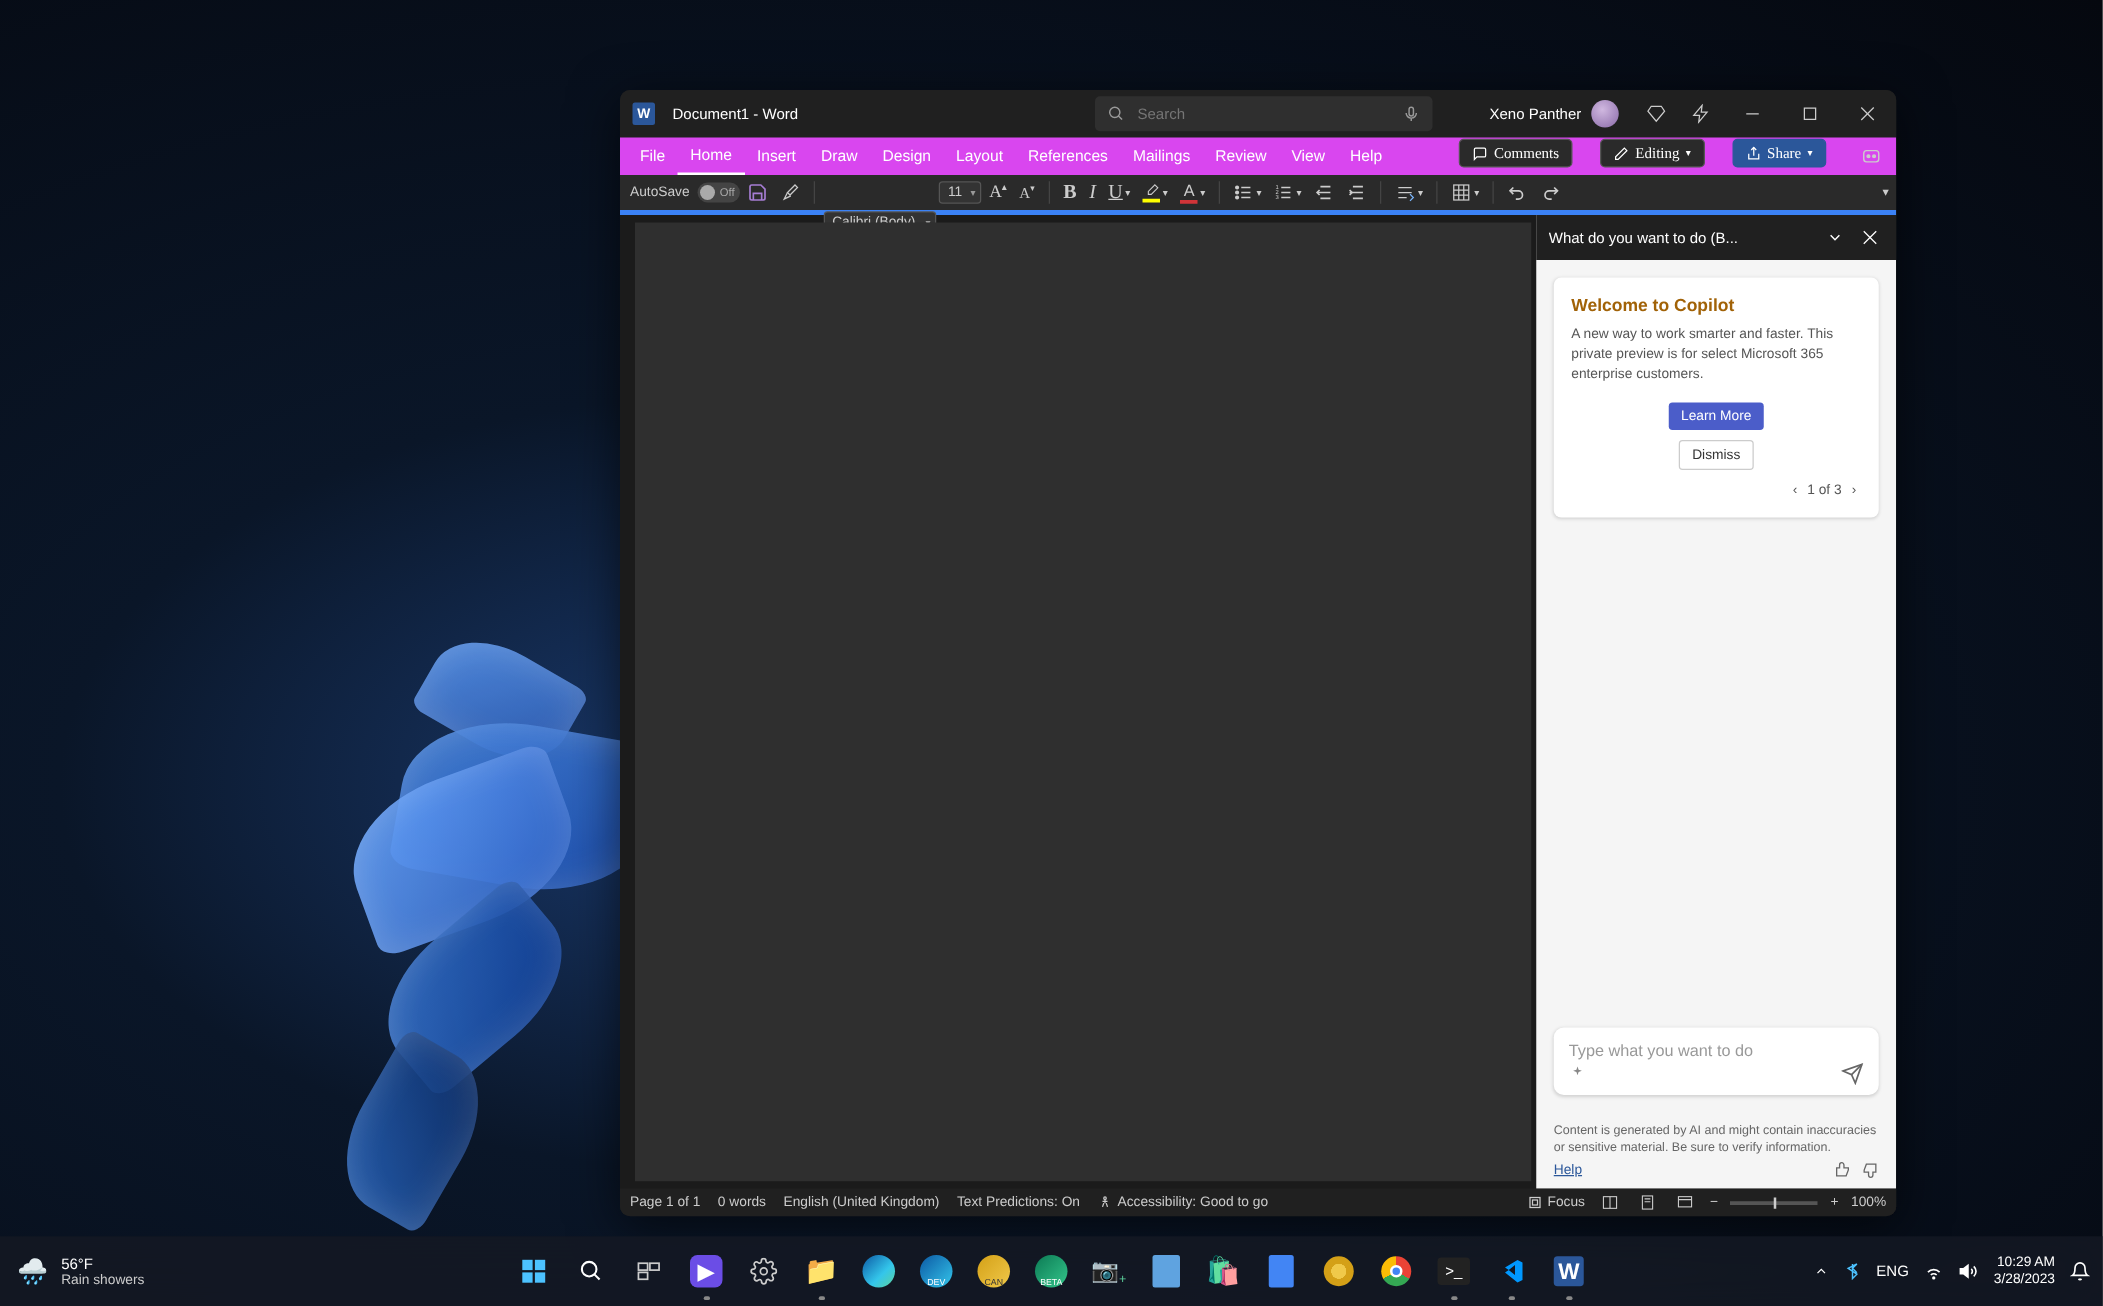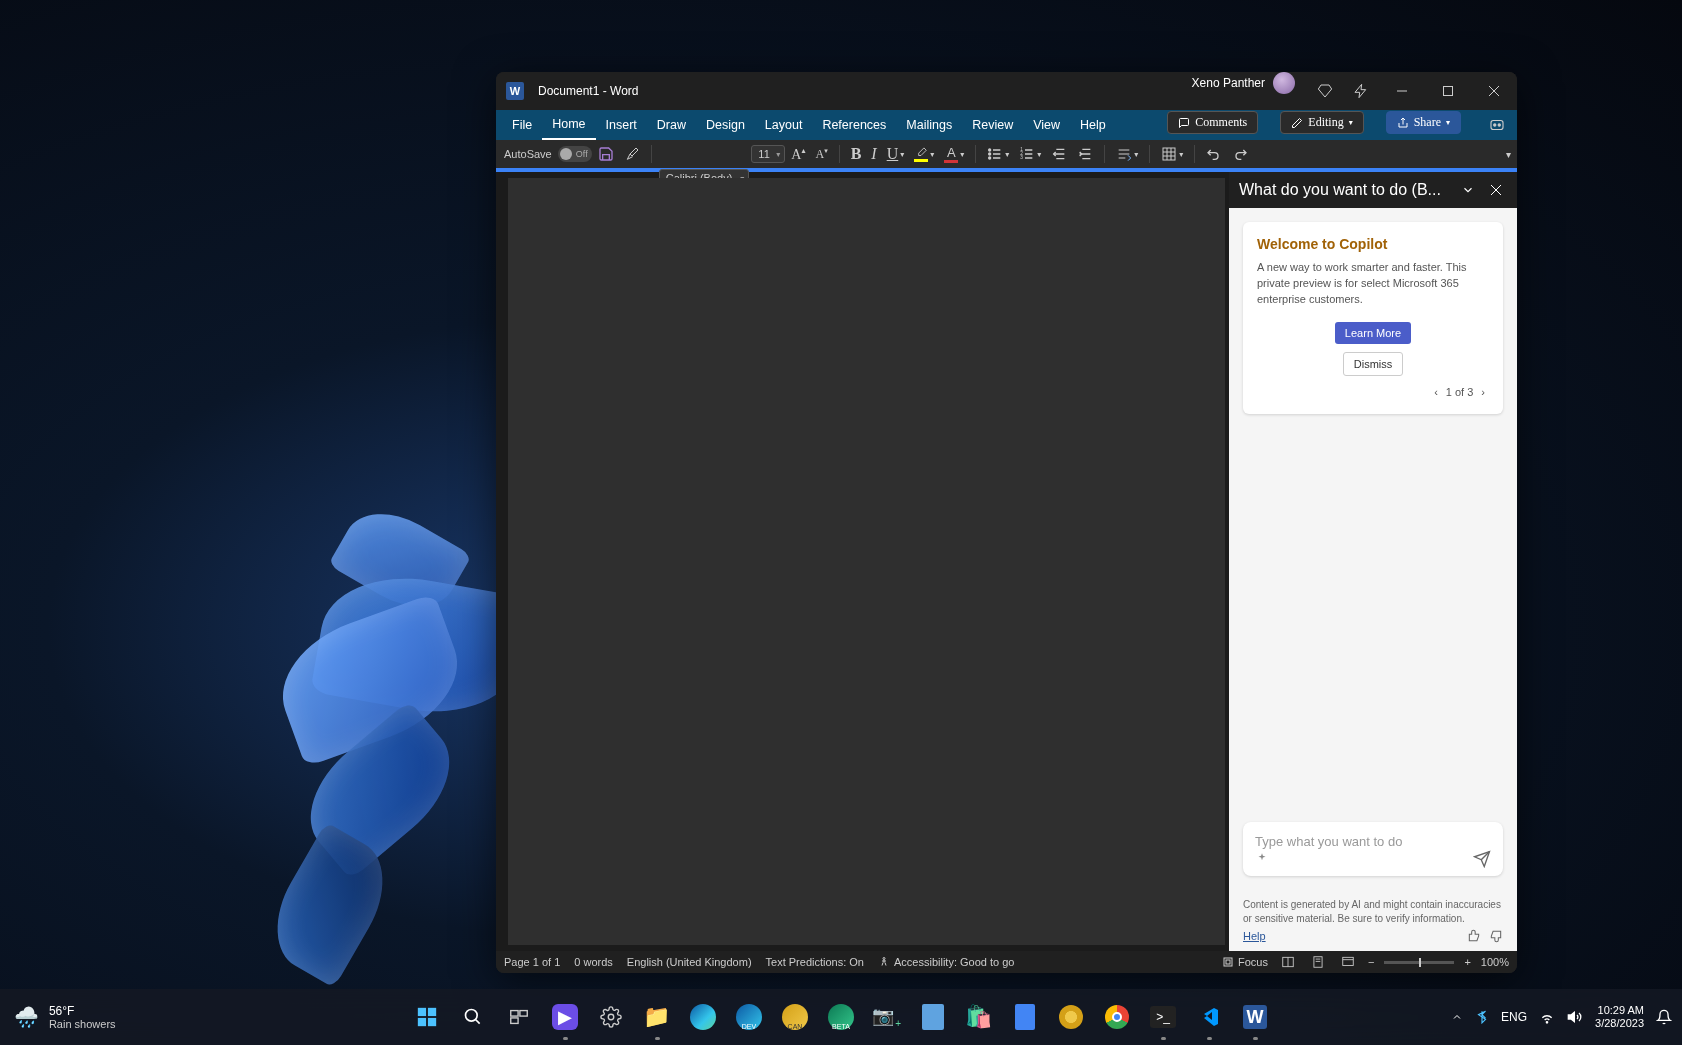--- a/index.html
+++ b/index.html
@@ -90,34 +90,34 @@
   border: none;
   color: #999;
   font-size: 12px;
   flex: 1;
   outline: none;
 }
 .titlebar-right {
   position: absolute;
   right: 0;
   display: flex;
-  align-items: flex-start;
+  align-items: center;
   height: 100%;
 }
 .user-area { display: flex; align-items: center; gap: 8px; margin-right: 12px; color: #fff; font-size: 12px; }
 .avatar { width: 22px; height: 22px; border-radius: 50%; background: radial-gradient(circle at 40% 35%, #d0b8e0, #8a6aa8); }
 .title-icon-btn { width: 36px; height: 38px; display: flex; align-items: center; justify-content: center; color: #ccc; cursor: pointer; }
 .winbtn { width: 46px; }
 
 
 .ribbon-tabs {
   height: 30px;
   display: flex;
   align-items: center;
-  background: #0c4a6e;
+  background: #d946ef;
   padding: 0 6px;
   font-size: 12.5px;
   color: #fff;
   position: relative;
 }
 .ribbon-tabs .tab { padding: 0 10px; height: 100%; display: flex; align-items: center; cursor: pointer; }
 .ribbon-tabs .tab.active { border-bottom: 2px solid #fff; }
 .ribbon-right { position: absolute; right: 6px; display: flex; gap: 22px; align-items: flex-start; font-family: Liberation Serif, serif; }
 .ribbon-pill {
   padding: 3px 10px;
@@ -173,21 +173,21 @@
   flex-direction:column;
   color:#333;
 }
 .copilot-header {
   height:36px;
   background:#202020;
   color:#fff;
   display:flex;
   align-items:center;
   padding:0 10px;
-  font-size:16px;
+  font-size:12px;
   gap:6px;
 }
 .copilot-header-title { flex:1; white-space:nowrap; overflow:hidden; text-overflow:ellipsis; }
 .copilot-header-btn { width:22px; height:22px; display:flex; align-items:center; justify-content:center; cursor:pointer; }
 .copilot-body { flex:1; padding:14px; display:flex; flex-direction:column; }
 .copilot-card {
   background:#fff;
   border-radius:6px;
   padding:14px;
   box-shadow: 0 1px 3px rgba(0,0,0,0.15);
@@ -269,20 +269,32 @@
   <div class="bloom-petal p1"></div>
   <div class="bloom-petal p3"></div>
   <div class="bloom-petal p4"></div>
 </div>
 
 <div class="word-window">
 
   <div class="titlebar">
     <div class="word-icon">W</div>
     <span class="doc-title">Document1  -  Word</span>
+    <div class="searchbox">
+      <svg width="14" height="14" viewBox="0 0 24 24" fill="none" stroke="#999" stroke-width="2">
+          <circle cx="10" cy="10" r="7"></circle>
+          <line x1="20" y1="20" x2="15" y2="15"></line>
+        </svg>
+      <input type="text" placeholder="Search" style="">
+      <svg width="14" height="14" viewBox="0 0 24 24" fill="none" stroke="#999" stroke-width="2">
+          <rect x="9" y="3" width="6" height="12" rx="3"></rect>
+          <path d="M5 11a7 7 0 0 0 14 0"></path>
+          <line x1="12" y1="18" x2="12" y2="22"></line>
+        </svg>
+    </div>
     <div class="titlebar-right">
       <div class="user-area">
         <span>Xeno Panther</span>
         <div class="avatar"></div>
       </div>
       <div class="title-icon-btn">
         <svg width="16" height="16" viewBox="0 0 24 24" fill="none" stroke="#ccc" stroke-width="1.5">
             <path d="M6 3h12l4 6-10 12L2 9z"></path>
           </svg>
       </div>

